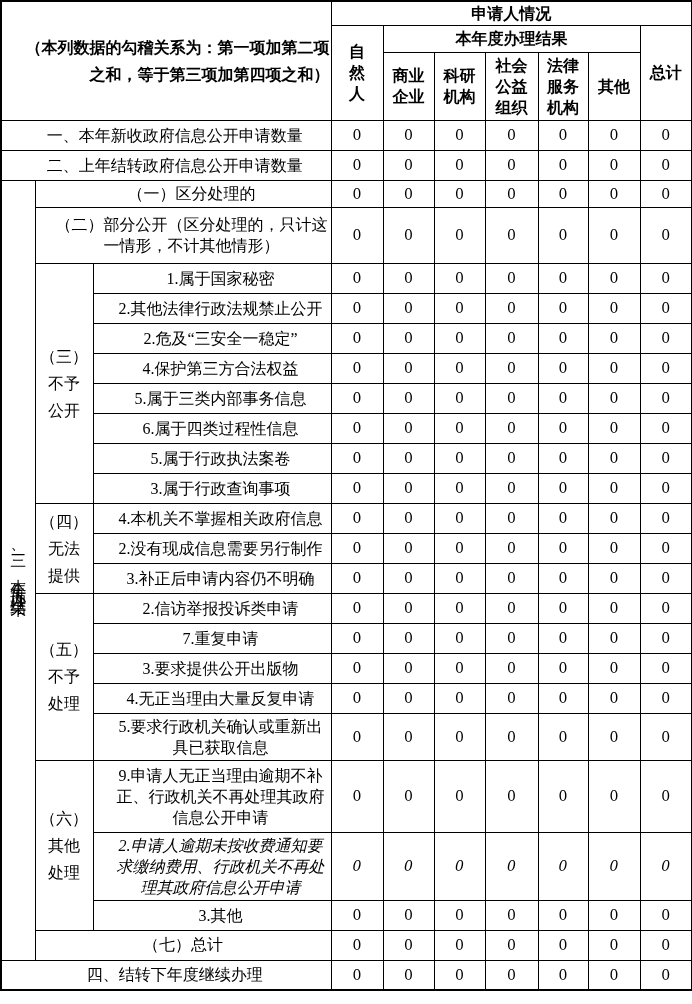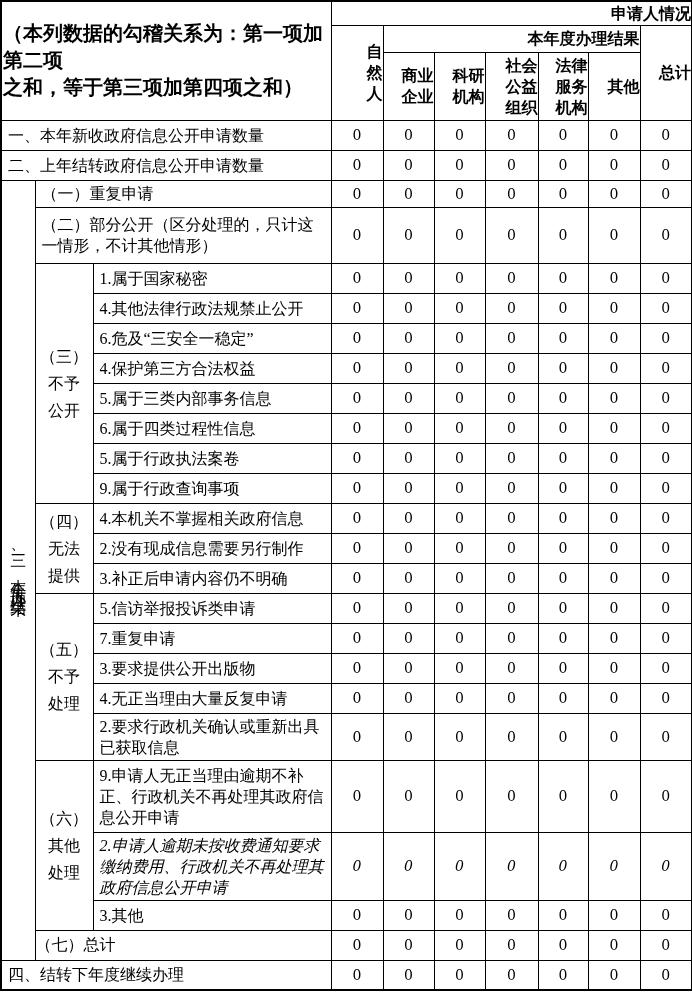--- a/index.html
+++ b/index.html
@@ -8,26 +8,26 @@
   td{border:1px solid #000;padding:0;vertical-align:middle;font-size:16px;overflow:hidden;word-break:break-all;}
   tr{height:30px;}
   tr.hh1{height:24px;}
   tr.hh2{height:27px;}
   tr.hh3{height:68px;}
   tr.rh27{height:27px;}
   tr.rh56{height:56px;margin-top:44px;}
   tr.rh44{height:44px;}
   tr.rh72{height:72px;}
   tr.rh64{height:64px;font-style:italic;}
-  td.note{font-weight:bold;text-align:left;white-space:pre-line;line-height:27px;padding:0 1px;font-size:20px;}
-  td.hdr{font-weight:bold;text-align:right;white-space:pre-line;line-height:21px;font-family:"Liberation Sans","DejaVu Sans",sans-serif;font-size:16px;}
-  td.lbl{text-align:left;padding:2px 3px 2px 6px;line-height:21px;}
+  td.note{font-weight:bold;text-align:right;white-space:pre-line;line-height:27px;padding:0 1px;font-size:16px;}
+  td.hdr{font-weight:bold;text-align:center;white-space:pre-line;line-height:21px;font-family:"Liberation Sans","DejaVu Sans",sans-serif;font-size:16px;}
+  td.lbl{text-align:center;padding:2px 3px 2px 20px;line-height:21px;}
   td.grp{text-align:center;white-space:pre-line;line-height:27px;padding:0;}
   td.num{text-align:center;font-size:14px;font-family:"DejaVu Serif",serif;}
-  td.ctr{text-align:left;padding:2px 0;margin-left:48px;}
+  td.ctr{text-align:center;padding:2px 0;margin-left:48px;}
   td.vert{text-align:center;}
   .vtext{writing-mode:vertical-rl;text-orientation:upright;letter-spacing:4px;line-height:32px;display:inline-block;font-size:16px;}
 </style>
 </head>
 <body>
 
 <table>
 <colgroup>
 <col style="width:34px">
       <col style="width:58px">
@@ -82,21 +82,21 @@
   <td class="num">0</td>
         <td class="num">0</td>
         <td class="num">0</td>
         <td class="num">0</td>
         <td class="num">0</td>
         <td class="num">0</td>
         <td class="num">0</td>
 </tr>
 <tr class="rh27">
   <td class="vert" rowspan="22"><span class="vtext">三、本年度办理结果</span></td>
-  <td class="lbl" colspan="2">（一）重复申请</td>
+  <td class="lbl" colspan="2">（一）区分处理的</td>
   <td class="num">0</td>
         <td class="num">0</td>
         <td class="num">0</td>
         <td class="num">0</td>
         <td class="num">0</td>
         <td class="num">0</td>
         <td class="num">0</td>
 </tr>
 <tr class="rh56">
   <td class="lbl" colspan="2">（二）部分公开（区分处理的，只计这一情形，不计其他情形）</td>
@@ -115,31 +115,31 @@
   <td class="lbl">1.属于国家秘密</td>
   <td class="num">0</td>
         <td class="num">0</td>
         <td class="num">0</td>
         <td class="num">0</td>
         <td class="num">0</td>
         <td class="num">0</td>
         <td class="num">0</td>
 </tr>
 <tr>
-  <td class="lbl">4.其他法律行政法规禁止公开</td>
-  <td class="num">0</td>
-        <td class="num">0</td>
-        <td class="num">0</td>
-        <td class="num">0</td>
-        <td class="num">0</td>
-        <td class="num">0</td>
-        <td class="num">0</td>
-</tr>
-<tr>
-  <td class="lbl">6.危及“三安全一稳定”</td>
+  <td class="lbl">2.其他法律行政法规禁止公开</td>
+  <td class="num">0</td>
+        <td class="num">0</td>
+        <td class="num">0</td>
+        <td class="num">0</td>
+        <td class="num">0</td>
+        <td class="num">0</td>
+        <td class="num">0</td>
+</tr>
+<tr>
+  <td class="lbl">2.危及“三安全一稳定”</td>
   <td class="num">0</td>
         <td class="num">0</td>
         <td class="num">0</td>
         <td class="num">0</td>
         <td class="num">0</td>
         <td class="num">0</td>
         <td class="num">0</td>
 </tr>
 <tr>
   <td class="lbl">4.保护第三方合法权益</td>
@@ -175,21 +175,21 @@
   <td class="lbl">5.属于行政执法案卷</td>
   <td class="num">0</td>
         <td class="num">0</td>
         <td class="num">0</td>
         <td class="num">0</td>
         <td class="num">0</td>
         <td class="num">0</td>
         <td class="num">0</td>
 </tr>
 <tr>
-  <td class="lbl">9.属于行政查询事项</td>
+  <td class="lbl">3.属于行政查询事项</td>
   <td class="num">0</td>
         <td class="num">0</td>
         <td class="num">0</td>
         <td class="num">0</td>
         <td class="num">0</td>
         <td class="num">0</td>
         <td class="num">0</td>
 </tr>
 <tr>
   <td class="grp" rowspan="3">（四）
@@ -221,21 +221,21 @@
         <td class="num">0</td>
         <td class="num">0</td>
         <td class="num">0</td>
         <td class="num">0</td>
         <td class="num">0</td>
 </tr>
 <tr>
   <td class="grp" rowspan="5">（五）
 不予
 处理</td>
-  <td class="lbl">5.信访举报投诉类申请</td>
+  <td class="lbl">2.信访举报投诉类申请</td>
   <td class="num">0</td>
         <td class="num">0</td>
         <td class="num">0</td>
         <td class="num">0</td>
         <td class="num">0</td>
         <td class="num">0</td>
         <td class="num">0</td>
 </tr>
 <tr>
   <td class="lbl">7.重复申请</td>
@@ -261,21 +261,21 @@
   <td class="lbl">4.无正当理由大量反复申请</td>
   <td class="num">0</td>
         <td class="num">0</td>
         <td class="num">0</td>
         <td class="num">0</td>
         <td class="num">0</td>
         <td class="num">0</td>
         <td class="num">0</td>
 </tr>
 <tr class="rh44">
-  <td class="lbl">2.要求行政机关确认或重新出具已获取信息</td>
+  <td class="lbl">5.要求行政机关确认或重新出具已获取信息</td>
   <td class="num">0</td>
         <td class="num">0</td>
         <td class="num">0</td>
         <td class="num">0</td>
         <td class="num">0</td>
         <td class="num">0</td>
         <td class="num">0</td>
 </tr>
 <tr class="rh72">
   <td class="grp" rowspan="3">（六）

